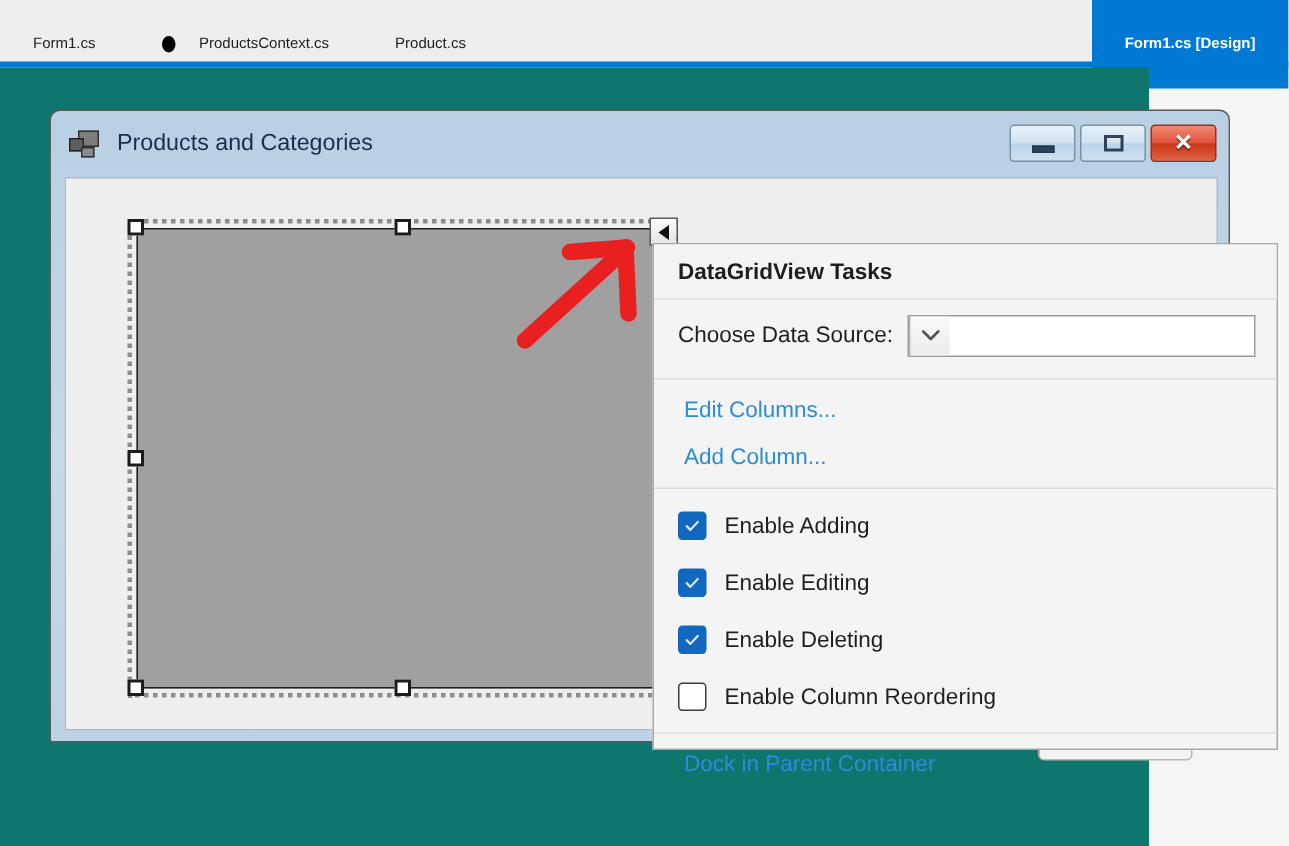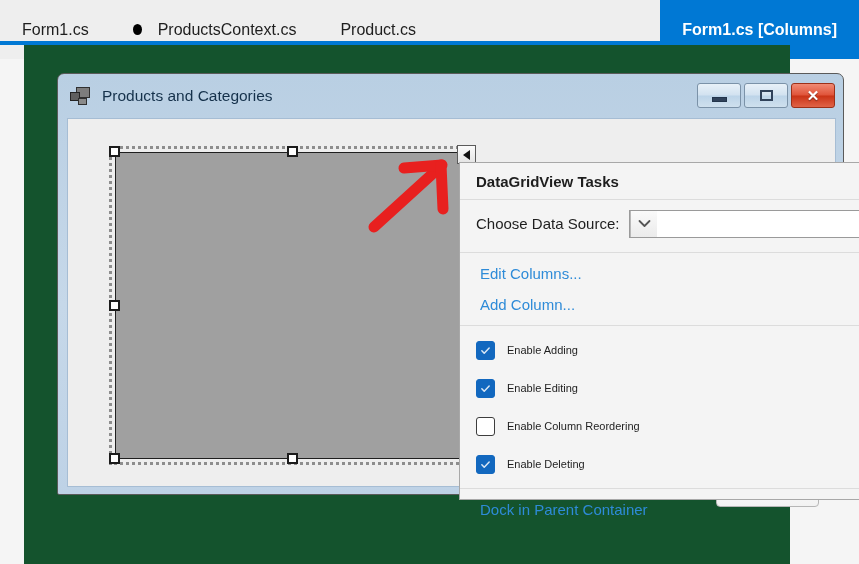--- a/index.html
+++ b/index.html
@@ -28,21 +28,21 @@
     position: absolute;
     left: 0; top: 41px;
     width: 859px; height: 4px;
     background: #0078d4;
   }
   .tab {
     display: flex;
     align-items: center;
     height: 59px;
     padding: 0 22px;
-    font-size: 16px;
+    font-size: 10px;
     color: #1e1e1e;
     background: #eeeeee;
     white-space: nowrap;
     box-sizing: border-box;
   }
   .tab.active {
     background: #0078d4;
     color: #ffffff;
     font-weight: bold;
   }
@@ -54,22 +54,21 @@
     margin-right: 16px;
     flex: none;
   }
   .tab-spacer { flex: 1 1 auto; background: #eeeeee; }
 
   
   #designer-surface {
     position: absolute;
     left: 0; top: 45px;
     width: 766px; height: 519px;
-    background: #14532d;
-    margin-left: 24px;
+    background: #0f766e;
   }
 
   
   #winform {
     position: absolute;
     left: 33px; top: 28px;
     width: 787px; height: 422px;
     background: linear-gradient(to bottom, #b9cfe3 0%, #c6d8e9 55%, #bed2e6 100%);
     border: 1px solid #5a5a5a;
     border-radius: 7px 7px 2px 2px;
@@ -335,39 +334,39 @@
     background: #1268bf;
     border: 1px solid #1268bf;
   }
   .checkbox.unchecked {
     background: #ffffff;
     border: 1.5px solid #3d3d3d;
   }
   .checkbox .tick {
     width: 11px; height: 11px;
   }
-  .check-label { font-size: 11px; white-space: nowrap; }
+  .check-label { font-size: 15px; white-space: nowrap; }
 </style>
 </head>
 <body>
 
 <div id="tab-bar">
     <div class="tab">
       <span>Form1.cs</span>
     </div>
     <div class="tab">
       <span class="dirty-dot"></span>
       <span>ProductsContext.cs</span>
     </div>
     <div class="tab">
       <span>Product.cs</span>
     </div>
     <div class="tab-spacer"></div>
     <div class="tab active">
-      <span>Form1.cs [Columns]</span>
+      <span>Form1.cs [Design]</span>
     </div>
   </div>
 <div id="tab-bar-underline"></div>
 
 <div id="designer-surface">
 
   <div id="winform">
 
     <div id="winform-titlebar">
       <div id="form-icon">
@@ -448,31 +447,31 @@
     <div class="check-row">
       <div class="checkbox checked">
         <svg class="tick" viewBox="0 0 12 12">
           <path d="M2 6.3 L4.6 9 L10 3.2" stroke="#dbe8f5" stroke-width="1.6" fill="none" stroke-linecap="round" stroke-linejoin="round"></path>
         </svg>
       </div>
       <div class="check-label">Enable Editing</div>
     </div>
 
     <div class="check-row">
-      <div class="checkbox unchecked"></div>
-      <div class="check-label">Enable Column Reordering</div>
-    </div>
-
-    <div class="check-row">
       <div class="checkbox checked">
         <svg class="tick" viewBox="0 0 12 12">
           <path d="M2 6.3 L4.6 9 L10 3.2" stroke="#dbe8f5" stroke-width="1.6" fill="none" stroke-linecap="round" stroke-linejoin="round"></path>
         </svg>
       </div>
       <div class="check-label">Enable Deleting</div>
     </div>
 
+    <div class="check-row">
+      <div class="checkbox unchecked"></div>
+      <div class="check-label">Enable Column Reordering</div>
+    </div>
+
     <div class="panel-sep"></div>
 
     <div class="panel-link">Dock in Parent Container</div>
   </div>
 
 </div>
 
 </body></html>

